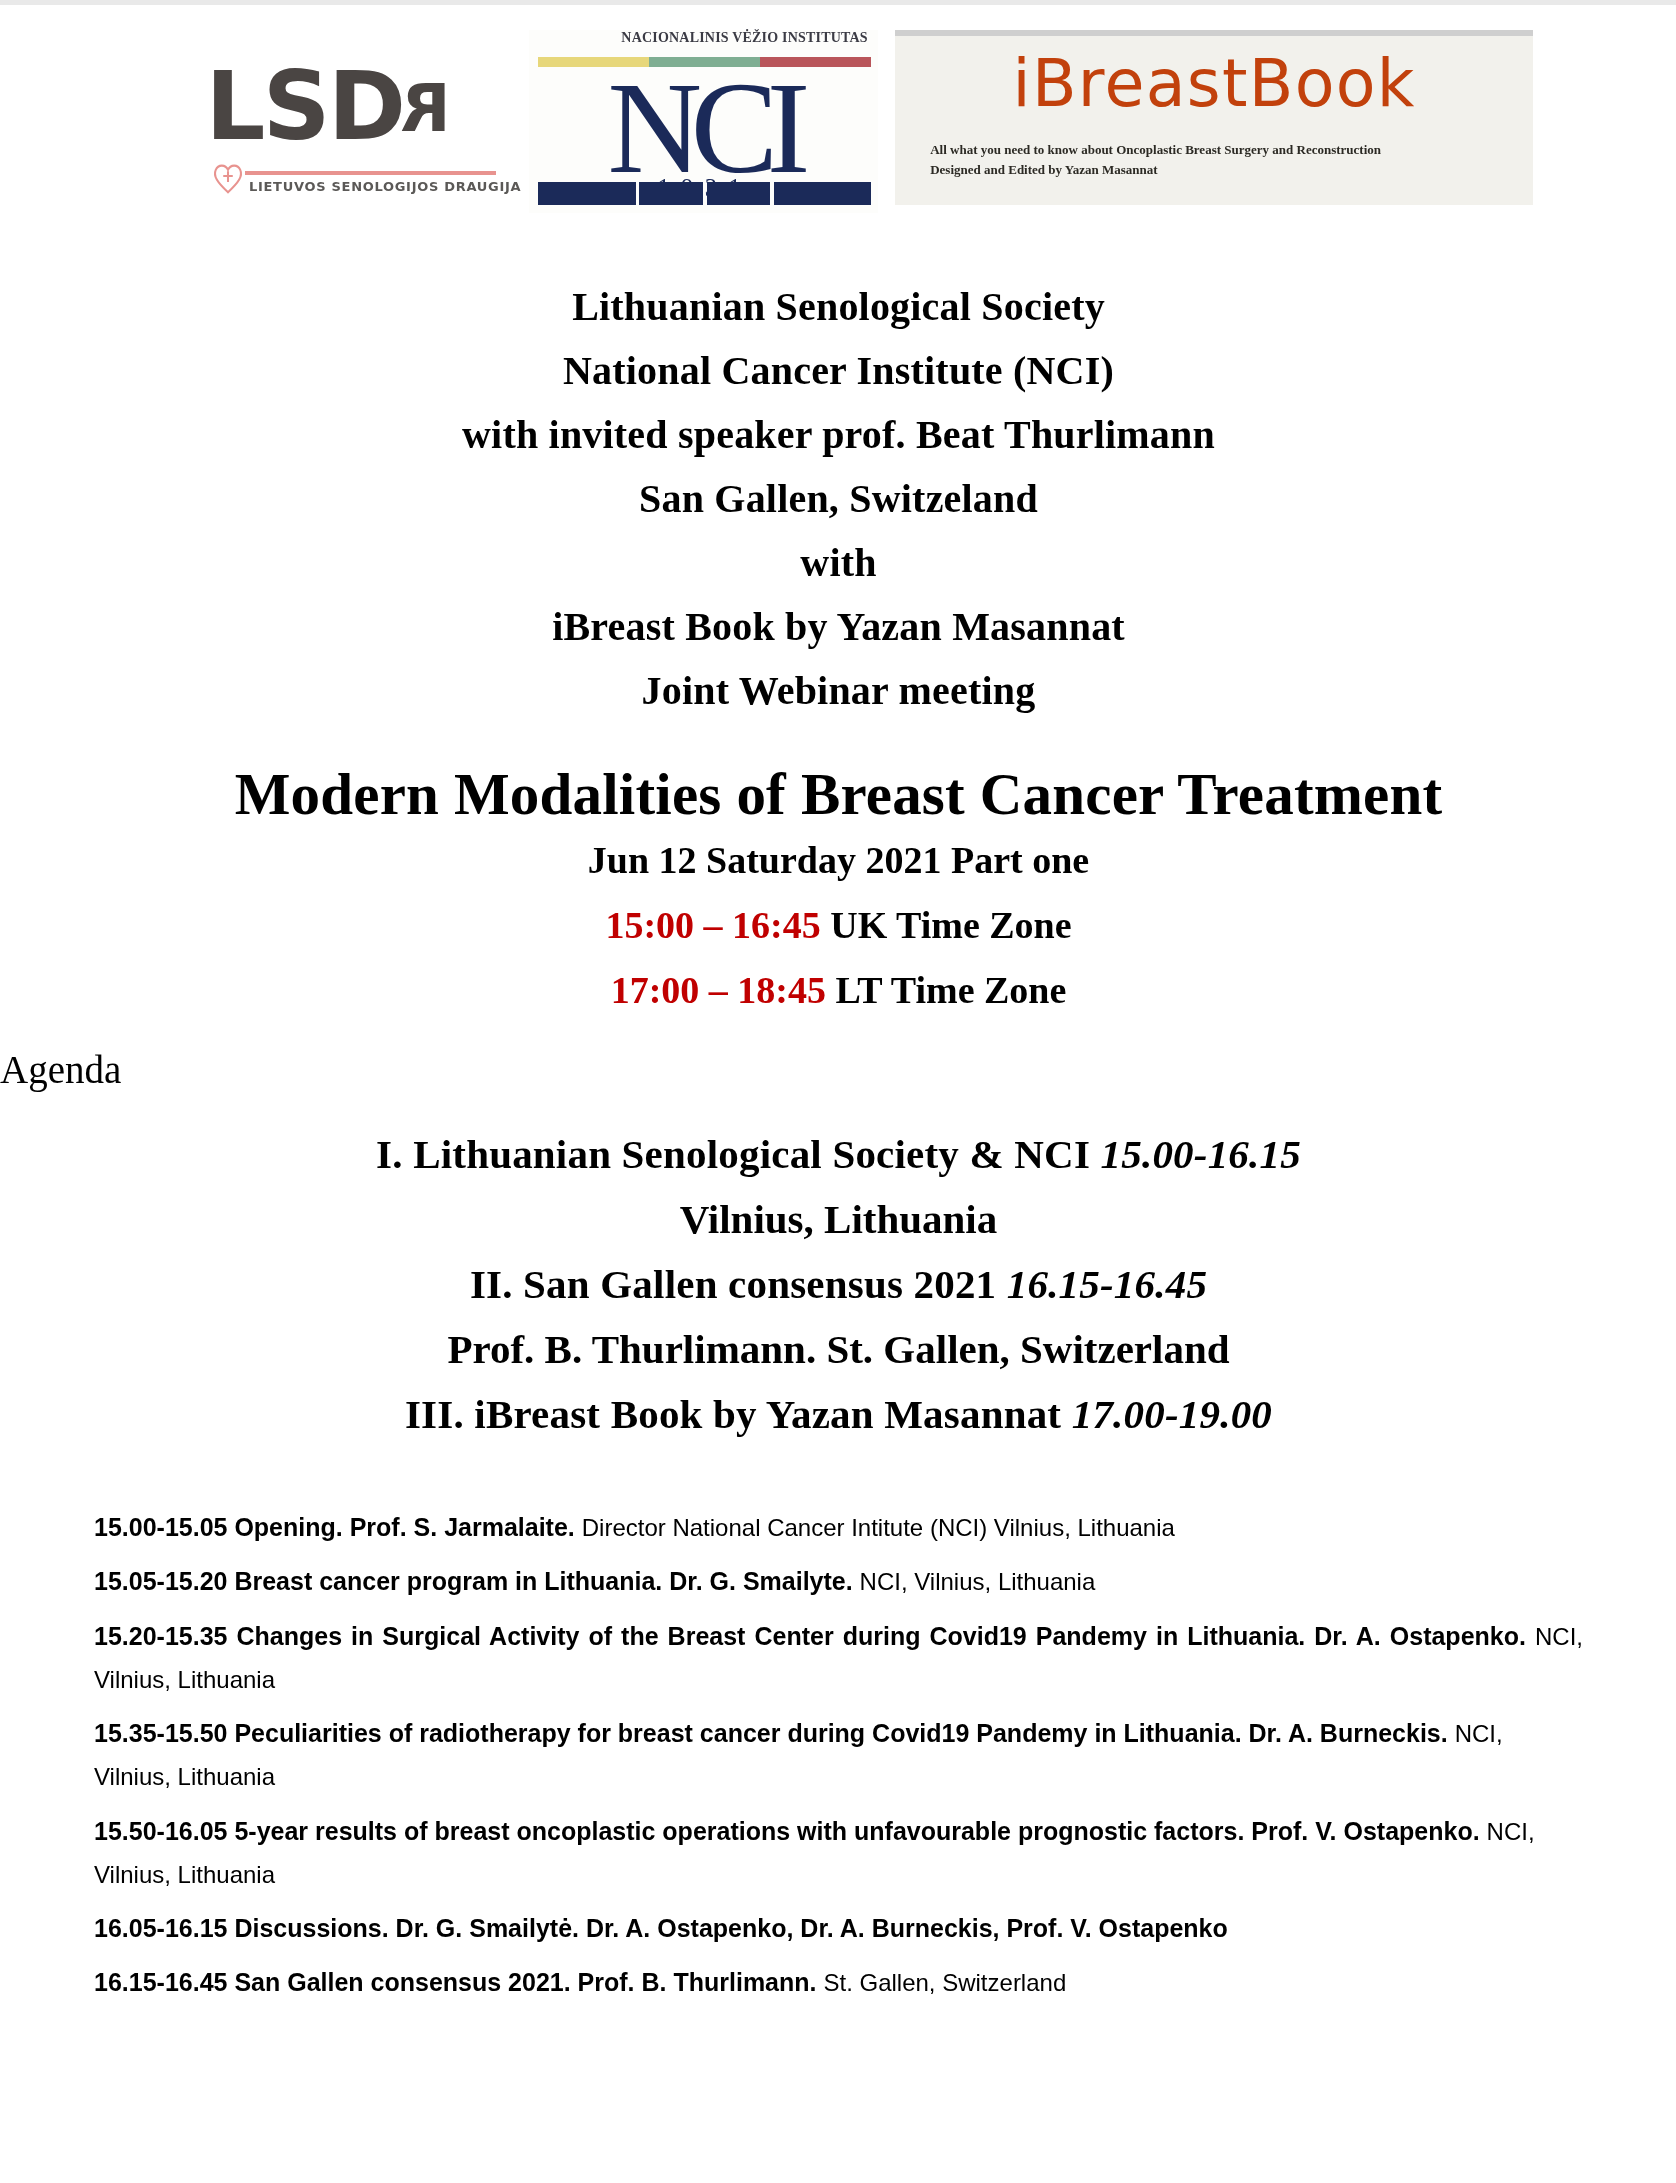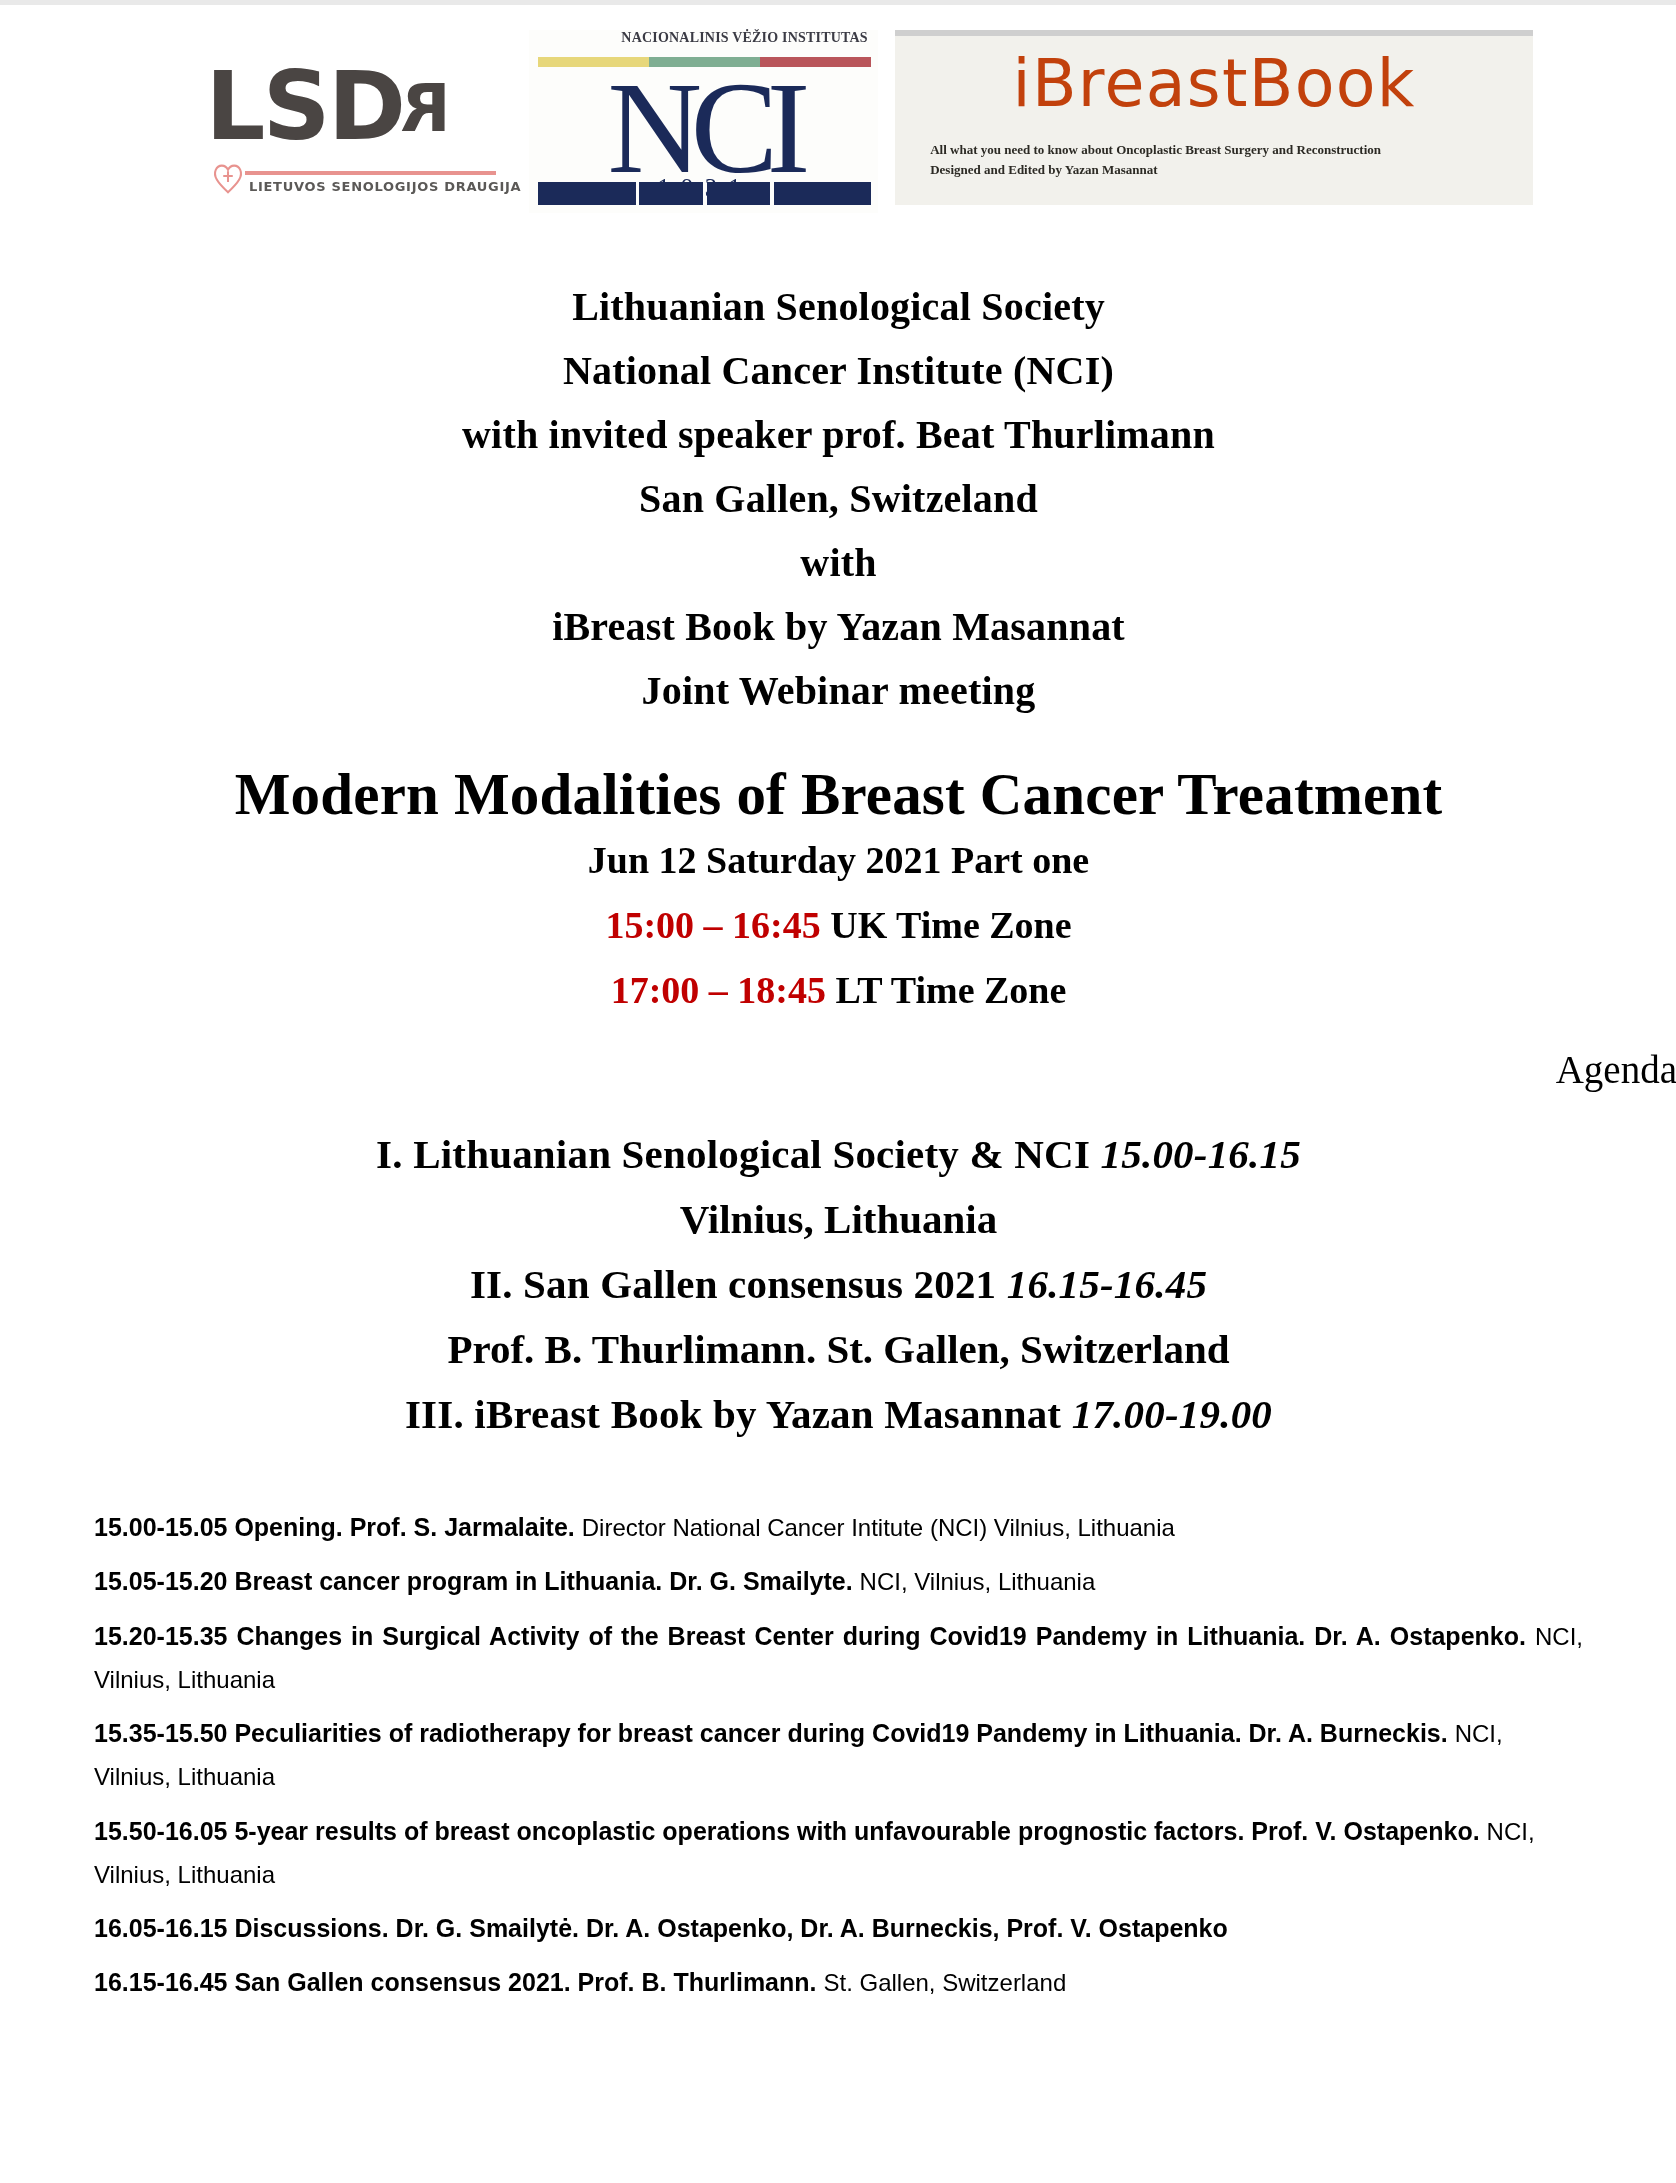--- a/index.html
+++ b/index.html
@@ -238,21 +238,21 @@
     font-size: 38px;
     line-height: 65px;
   }
   .t-time .hrs { color: #c00000; }
   .t-time .zone { color: #000000; }
 
   .agenda-word {
     position: absolute;
     top: 1044px;
     left: 0; width: 1677px;
-    text-align: right;
+    text-align: left;
     font-family: "Liberation Serif", "DejaVu Serif", serif;
     font-weight: 400;
     font-size: 39px;
     line-height: 52px;
   }
 
   .sessions-block {
     position: absolute;
     top: 1122px;
     left: 0; width: 1677px;

